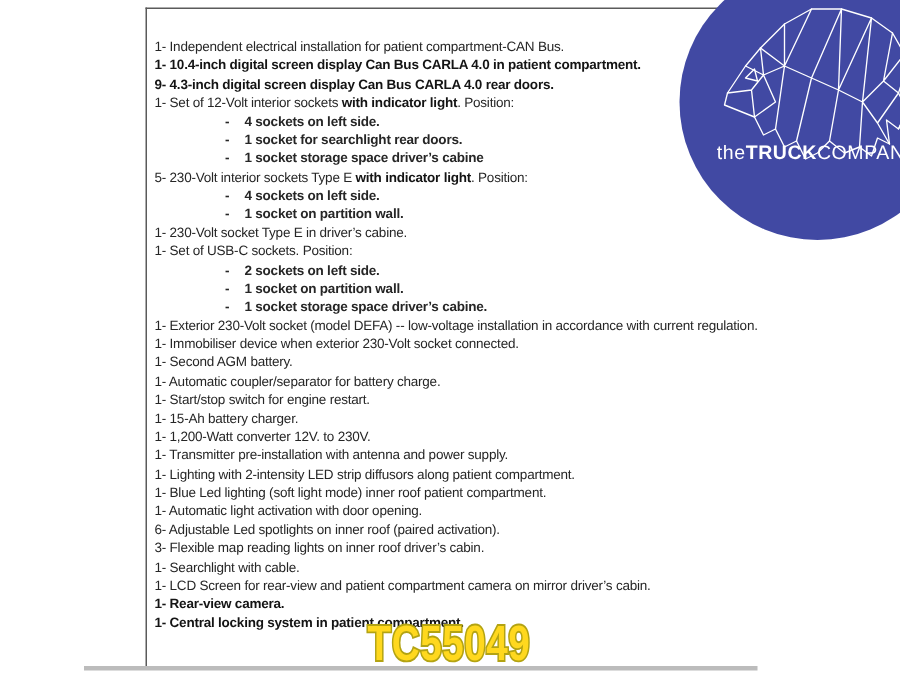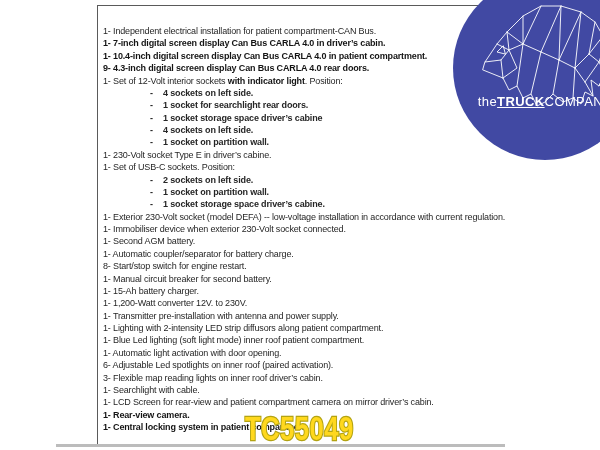--- a/index.html
+++ b/index.html
@@ -35,60 +35,59 @@
   .logo-circle{
     position:absolute;left:453px;top:-24px;width:184px;height:184px;
     border-radius:50%;
   }
   .logo-art{position:absolute;left:0;top:0;width:184px;height:184px;}
   .logo-text{
     position:absolute;left:2px;top:118px;width:180px;
     text-align:center;color:#ffffff;font-size:13px;letter-spacing:0.4px;
     white-space:nowrap;
   }
-  .logo-text .bold{font-weight:700;text-decoration:underline;}
+  .logo-text .bold{font-weight:700;}
   
   .watermark{
     position:absolute;left:245px;top:412px;
     font-size:33px;font-weight:700;line-height:33px;
     transform:scaleX(0.78);transform-origin:left top;
     paint-order:stroke fill;
     -webkit-text-stroke:2.5px #b3a312;
     letter-spacing:0.5px;
   }
 </style>
 </head>
 <body>
 
 <div class="border-top"></div>
 <div class="border-left"></div>
 <div class="border-bottom"></div>
 
 <div class="spec-list">
     <div class="line"><span>1- Independent electrical installation for patient compartment-CAN Bus.</span></div>
-    <div class="line"><span class="b">1- 7-inch digital screen display Can Bus CARLA 4.0 in driver’s cabin.</span></div>
     <div class="line"><span class="b">1- 10.4-inch digital screen display Can Bus CARLA 4.0 in patient compartment.</span></div>
     <div class="line"><span class="b">9- 4.3-inch digital screen display Can Bus CARLA 4.0 rear doors.</span></div>
     <div class="line"><span>1- Set of 12-Volt interior sockets </span><span class="b">with indicator light</span><span>. Position:</span></div>
     <div class="line sub"><span class="dash">-</span><span>4 sockets on left side.</span></div>
     <div class="line sub"><span class="dash">-</span><span>1 socket for searchlight rear doors.</span></div>
     <div class="line sub"><span class="dash">-</span><span>1 socket storage space driver’s cabine</span></div>
+    <div class="line"><span>5- 230-Volt interior sockets Type E </span><span class="b">with indicator light</span><span>. Position:</span></div>
     <div class="line sub"><span class="dash">-</span><span>4 sockets on left side.</span></div>
     <div class="line sub"><span class="dash">-</span><span>1 socket on partition wall.</span></div>
     <div class="line"><span>1- 230-Volt socket Type E in driver’s cabine.</span></div>
     <div class="line"><span>1- Set of USB-C sockets. Position:</span></div>
     <div class="line sub"><span class="dash">-</span><span>2 sockets on left side.</span></div>
     <div class="line sub"><span class="dash">-</span><span>1 socket on partition wall.</span></div>
     <div class="line sub"><span class="dash">-</span><span>1 socket storage space driver’s cabine.</span></div>
     <div class="line"><span>1- Exterior 230-Volt socket (model DEFA) -- low-voltage installation in accordance with current regulation.</span></div>
     <div class="line"><span>1- Immobiliser device when exterior 230-Volt socket connected.</span></div>
     <div class="line"><span>1- Second AGM battery.</span></div>
     <div class="line"><span>1- Automatic coupler/separator for battery charge.</span></div>
-    <div class="line"><span>8- Start/stop switch for engine restart.</span></div>
-    <div class="line"><span>1- Manual circuit breaker for second battery.</span></div>
+    <div class="line"><span>1- Start/stop switch for engine restart.</span></div>
     <div class="line"><span>1- 15-Ah battery charger.</span></div>
     <div class="line"><span>1- 1,200-Watt converter 12V. to 230V.</span></div>
     <div class="line"><span>1- Transmitter pre-installation with antenna and power supply.</span></div>
     <div class="line"><span>1- Lighting with 2-intensity LED strip diffusors along patient compartment.</span></div>
     <div class="line"><span>1- Blue Led lighting (soft light mode) inner roof patient compartment.</span></div>
     <div class="line"><span>1- Automatic light activation with door opening.</span></div>
     <div class="line"><span>6- Adjustable Led spotlights on inner roof (paired activation).</span></div>
     <div class="line"><span>3- Flexible map reading lights on inner roof driver’s cabin.</span></div>
     <div class="line"><span>1- Searchlight with cable.</span></div>
     <div class="line"><span>1- LCD Screen for rear-view and patient compartment camera on mirror driver’s cabin.</span></div>

